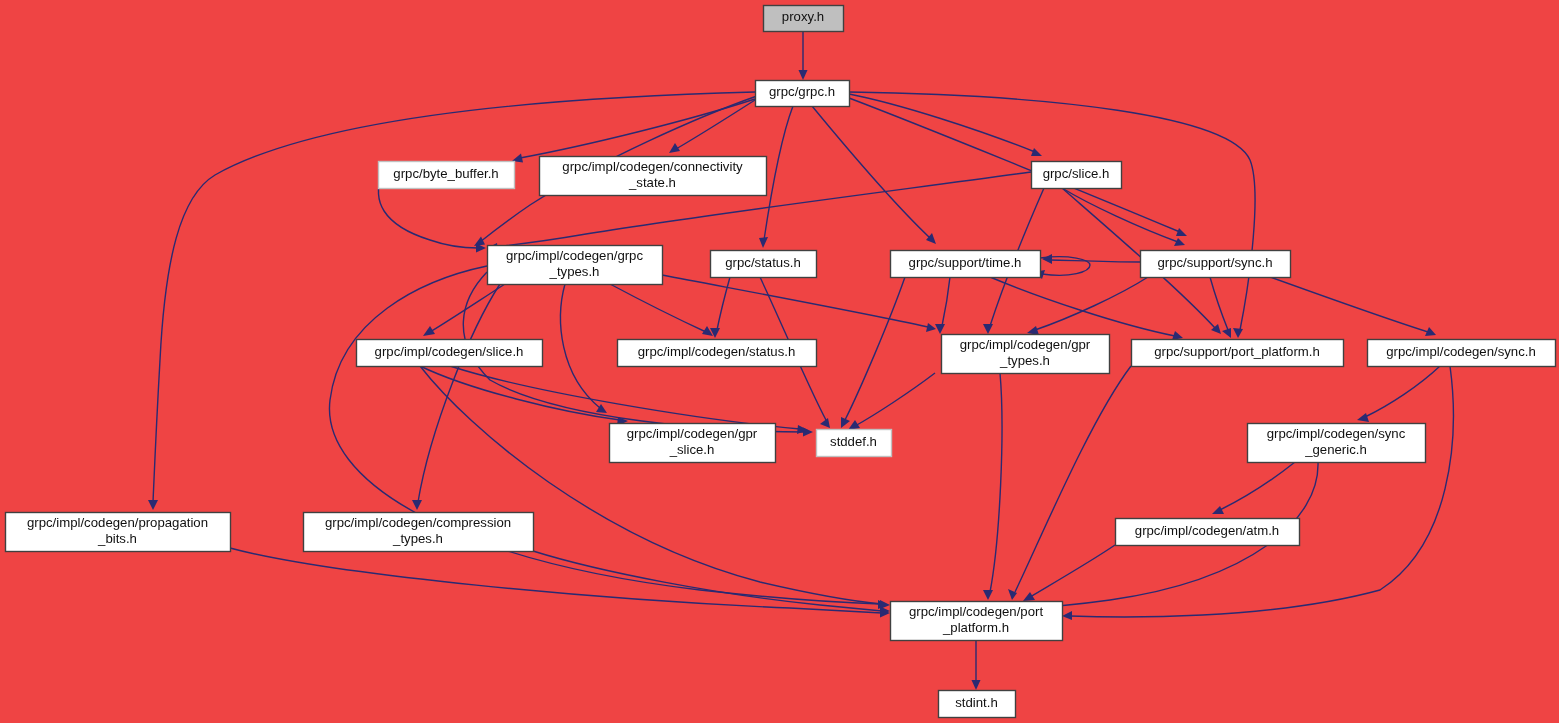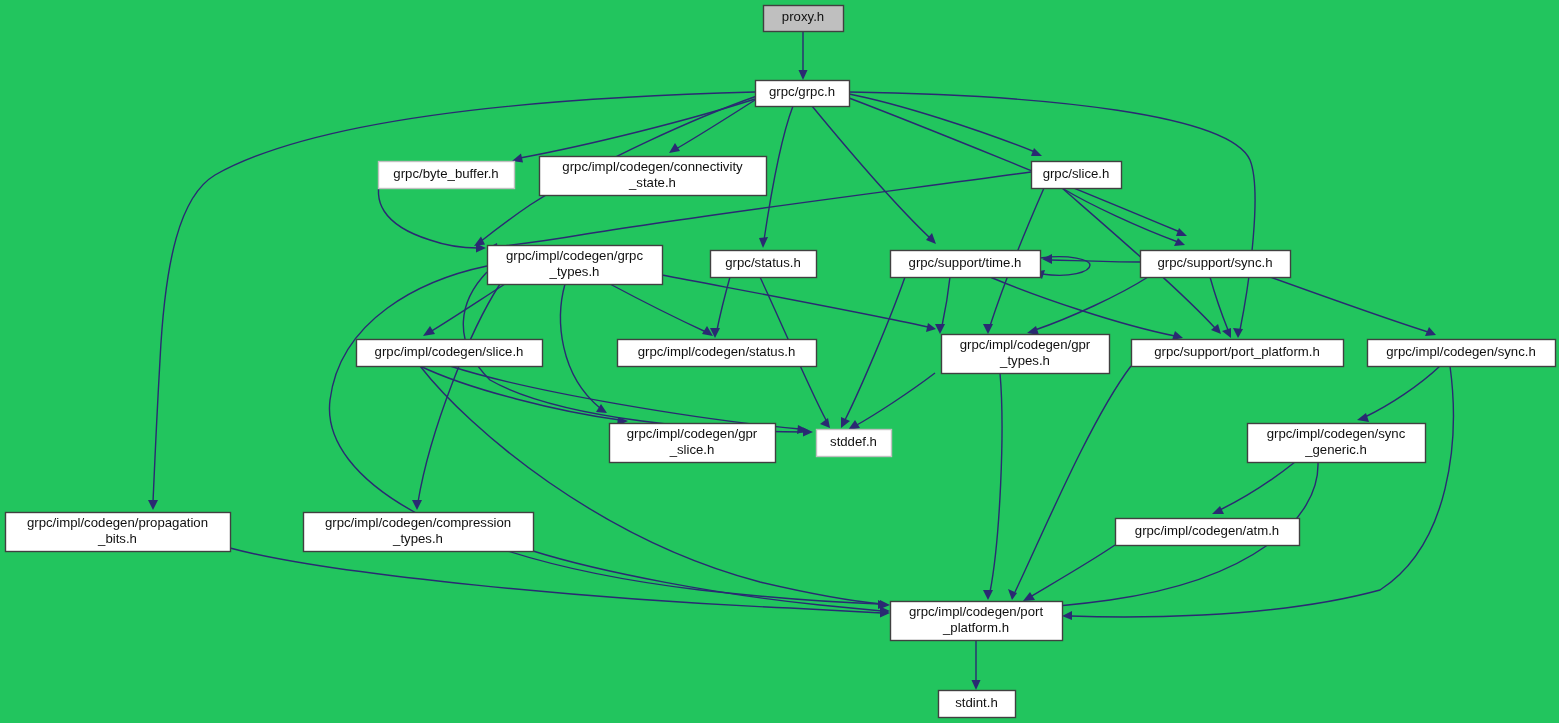--- a/index.html
+++ b/index.html
@@ -1,17 +1,17 @@
 <!DOCTYPE html>
 <html><head>
 <meta charset="utf-8">
 <style>
   html,body{margin:0;padding:0;background:#ffffff;}
   body{font-family:"Liberation Sans", sans-serif;}
-  #graph-root{position:relative;width:1559px;height:723px;background:#22c55e;overflow:hidden;}
+  #graph-root{position:relative;width:1559px;height:723px;background:#ef4444;overflow:hidden;}
   svg#dep-graph{display:block;width:1559px;height:723px;}
   .node-box{fill:#ffffff;stroke:#404040;stroke-width:1.4px;}
   .node-box.root{fill:#bfbfbf;stroke:#404040;stroke-width:1.4px;}
   .node-box.faded{fill:#ffffff;stroke:#c0c0c0;stroke-width:1.4px;}
   .node-label{font-family:"Liberation Sans", sans-serif;font-size:13.2px;fill:#101010;
               text-anchor:middle;dominant-baseline:middle;white-space:pre;}
   .edge-path{fill:none;stroke:#2a2a72;stroke-width:1.4px;}
   .edge-head{fill:#2a2a72;stroke:none;}
 </style>
 </head>

